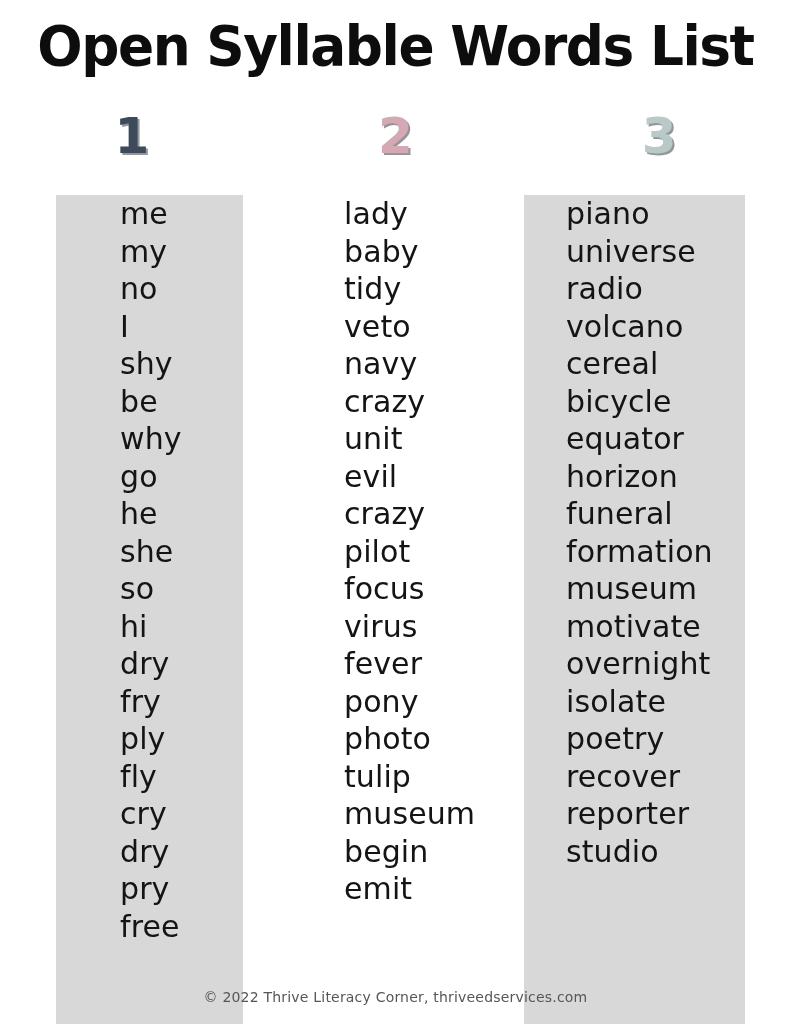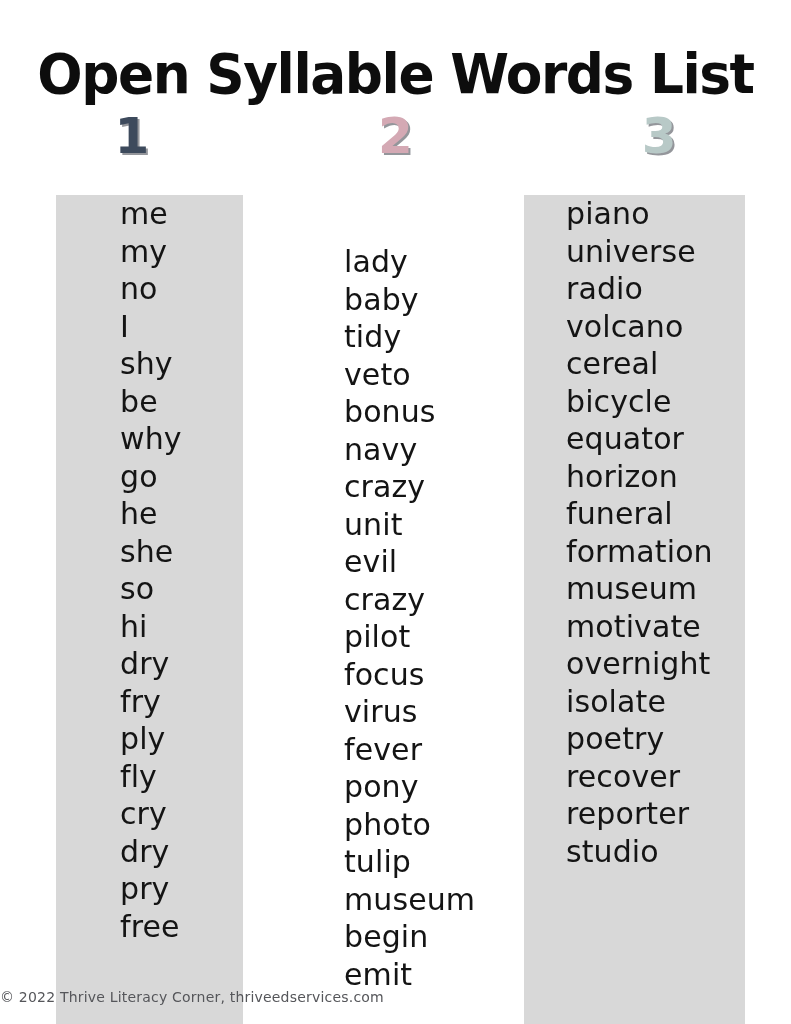--- a/index.html
+++ b/index.html
@@ -19,21 +19,21 @@
   .page {
     position: relative;
     width: 791px;
     height: 1024px;
     background: #ffffff;
   }
 
   
   .title-bar {
     position: absolute;
-    top: 44px;
+    top: 16px;
     left: 0;
     width: 791px;
     text-align: center;
   }
   .page-title {
     font-family: "DejaVu Sans", sans-serif;
     font-weight: 700;
     font-size: 55px;
     line-height: 60px;
     letter-spacing: -1.5px;
@@ -96,30 +96,30 @@
   .word-item {
     font-family: "DejaVu Sans", sans-serif;
     font-weight: 400;
     font-size: 30px;
     line-height: 37.5px;
     color: #141414;
     white-space: nowrap;
     letter-spacing: 0.1px;
   }
   .col-1 .word-list { padding-left: 64px; }
-  .col-2 .word-list { padding-left: 14px; margin-top: 48px; }
+  .col-2 .word-list { padding-left: 14px; }
   .col-3 .word-list { padding-left: 42px; }
 
   
   .footer {
     position: absolute;
     bottom: 18px;
     left: 0;
     width: 791px;
-    text-align: left;
+    text-align: center;
   }
   .footer-text {
     font-family: "DejaVu Sans", sans-serif;
     font-size: 14px;
     line-height: 18px;
     color: #55565a;
     letter-spacing: 0.2px;
   }
 </style>
 </head>
@@ -169,21 +169,20 @@
           <li class="word-item">free</li>
         </ul>
     </div>
 
     <div class="word-col col-2">
       <ul class="word-list" id="list-2">
           <li class="word-item">lady</li>
           <li class="word-item">baby</li>
           <li class="word-item">tidy</li>
           <li class="word-item">veto</li>
-          <li class="word-item">bonus</li>
           <li class="word-item">navy</li>
           <li class="word-item">crazy</li>
           <li class="word-item">unit</li>
           <li class="word-item">evil</li>
           <li class="word-item">crazy</li>
           <li class="word-item">pilot</li>
           <li class="word-item">focus</li>
           <li class="word-item">virus</li>
           <li class="word-item">fever</li>
           <li class="word-item">pony</li>

